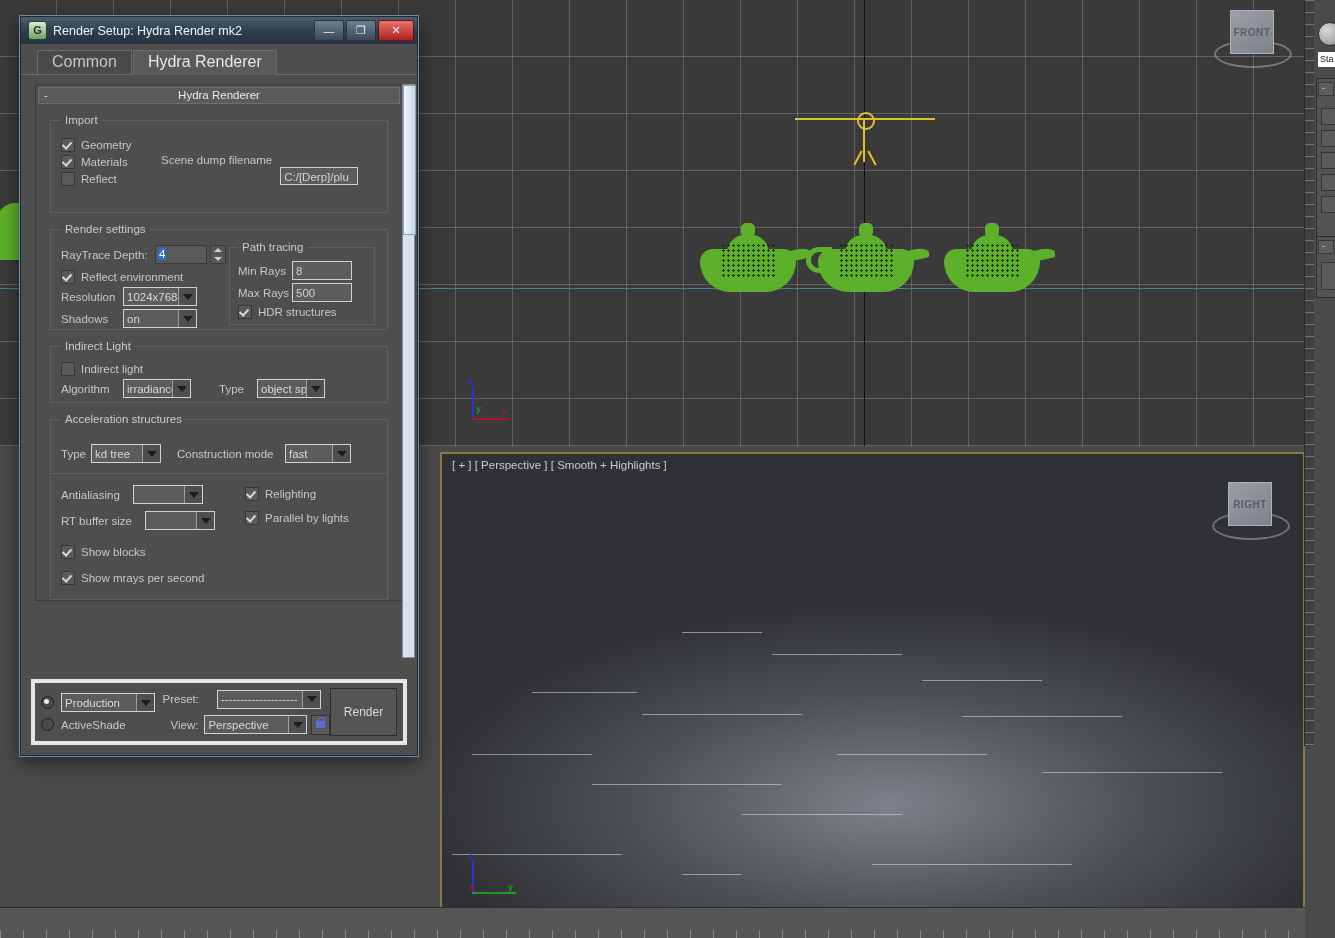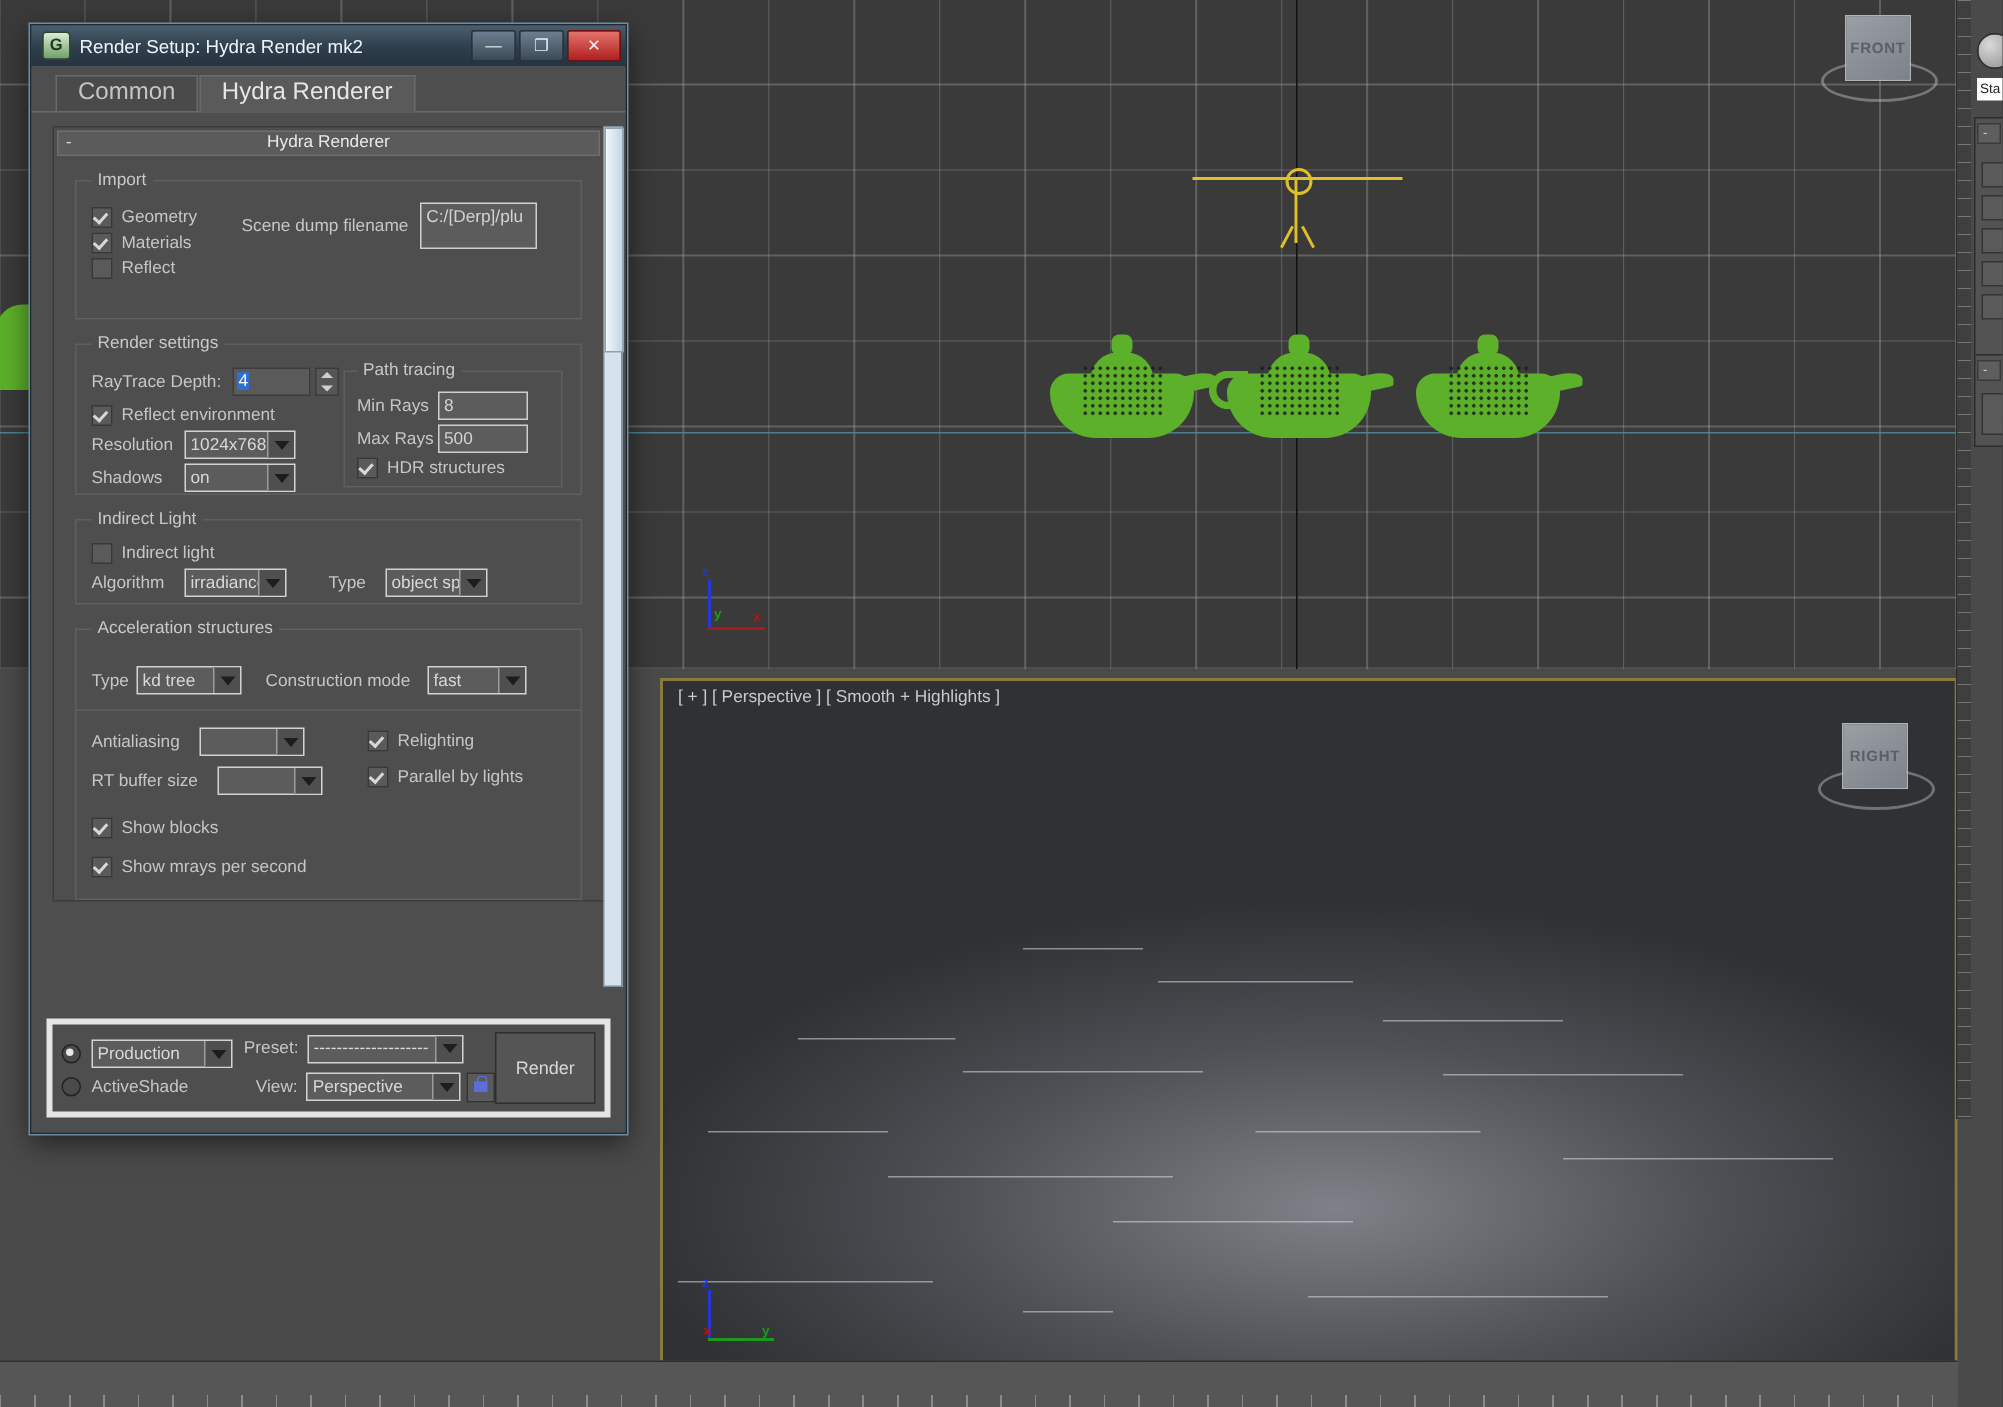--- a/index.html
+++ b/index.html
@@ -326,21 +326,21 @@
                 <span class="cb on"></span>
                 <span class="lab">Materials</span>
               </div>
               <div class="row">
                 <span class="cb"></span>
                 <span class="lab">Reflect</span>
               </div>
             </div>
             <div style="display:flex;align-items:center;padding-top:2px;">
               <span class="lab" style="margin-right:8px">Scene dump filename</span>
-              <span class="txt" style="width:78px;height:31px;line-height:16px;">C:/[Derp]/plu</span>
+              <span class="txt" style="width:78px;height:18px;line-height:16px;margin-top:32px;">C:/[Derp]/plu</span>
             </div>
           </div>
         </fieldset>
 
         <fieldset class="grp" style="height:88px;position:relative">
           <legend>Render settings</legend>
 
           <div style="width:178px;">
             <div class="row">
               <span class="lab" style="width:94px">RayTrace Depth:</span>
@@ -479,21 +479,21 @@
           </span>
         </div>
         <div class="row" style="margin-top:6px">
           <span class="radio"></span>
           <span class="lab">ActiveShade</span>
         </div>
       </div>
 
       <div style="width:175px">
         <div class="row">
-          <span class="lab" style="width:44px;text-align:right;margin-right:6px">Preset:</span>
+          <span class="lab" style="width:44px;text-align:right;margin-right:18px">Preset:</span>
           <span class="combo" style="width:104px">
             <span class="cval">--------------------</span>
             <span class="arrow"></span>
           </span>
         </div>
         <div class="row" style="margin-top:6px">
           <span class="lab" style="width:44px;text-align:right;margin-right:6px">View:</span>
           <span class="combo" style="width:104px">
             <span class="cval">Perspective</span>
             <span class="arrow"></span>

